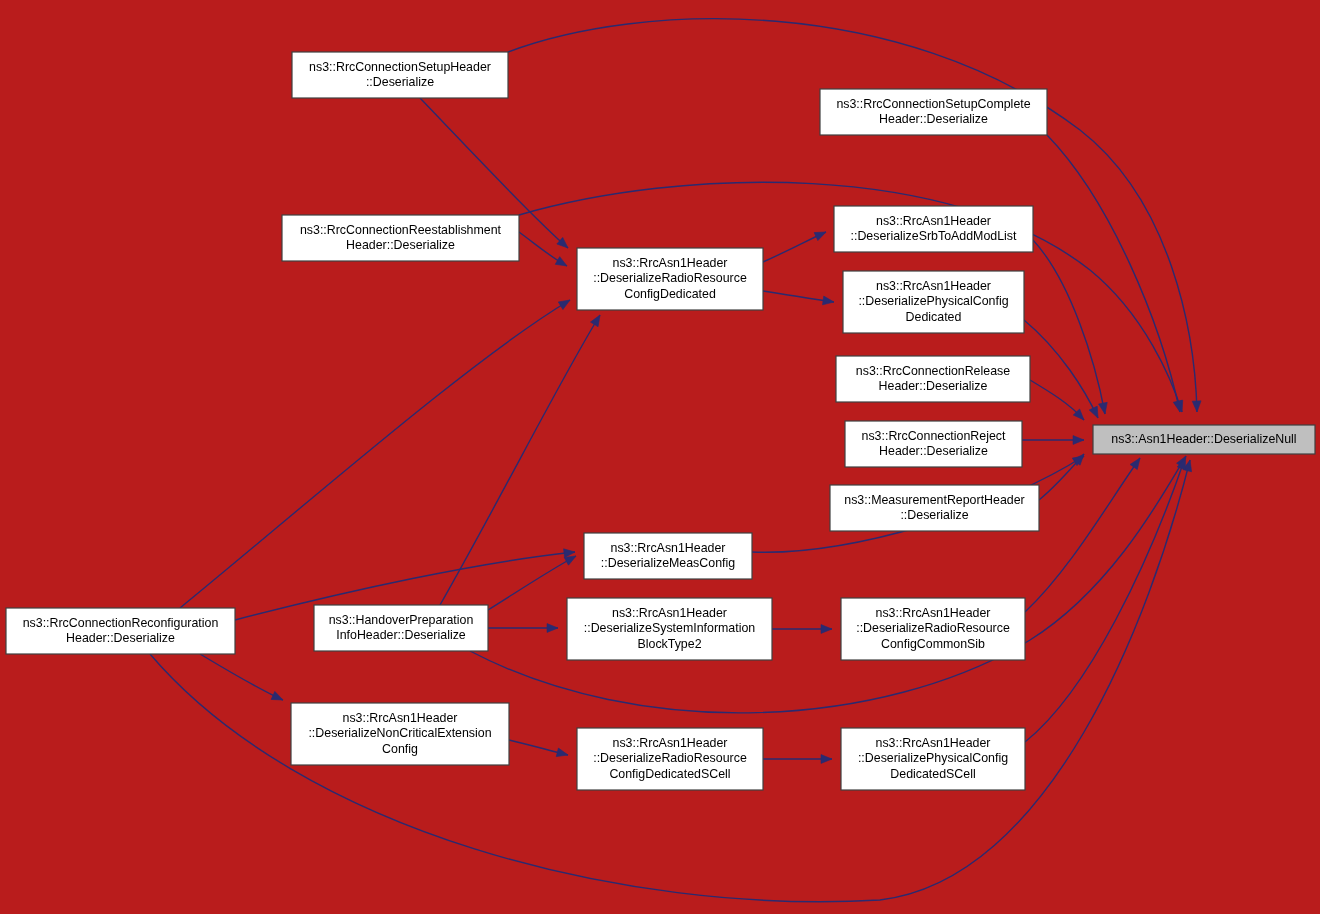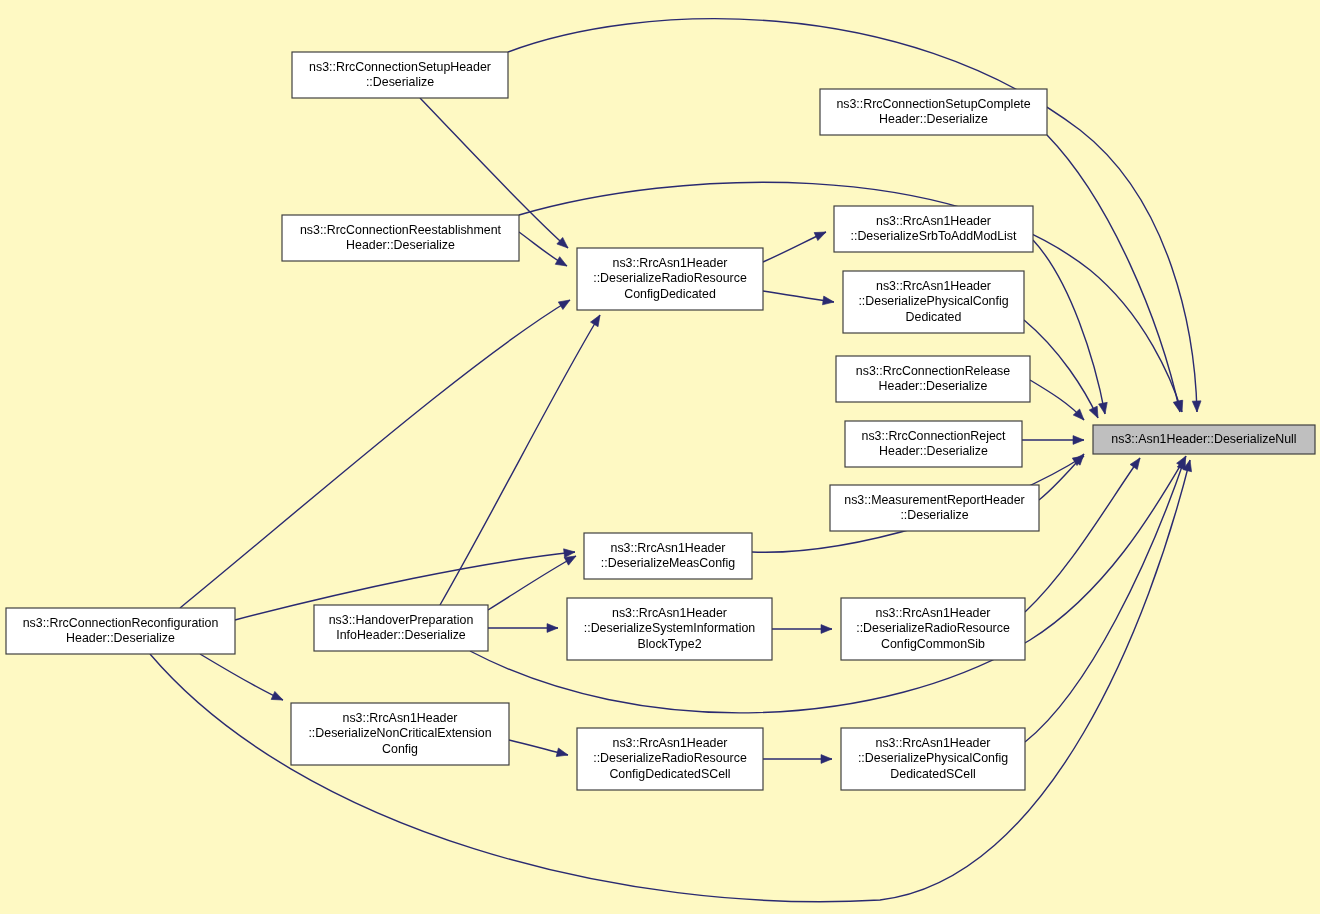--- a/index.html
+++ b/index.html
@@ -7,21 +7,21 @@
     padding: 0;
     background: #ffffff;
   }
   body {
     font-family: "Liberation Sans", sans-serif;
   }
   #graph-root {
     position: relative;
     width: 1320px;
     height: 914px;
-    background: #fef9c3;
+    background: #b91c1c;
     overflow: hidden;
   }
   svg#callgraph {
     display: block;
     width: 1320px;
     height: 914px;
   }
   .node-box {
     fill: #ffffff;
     stroke: #404040;

